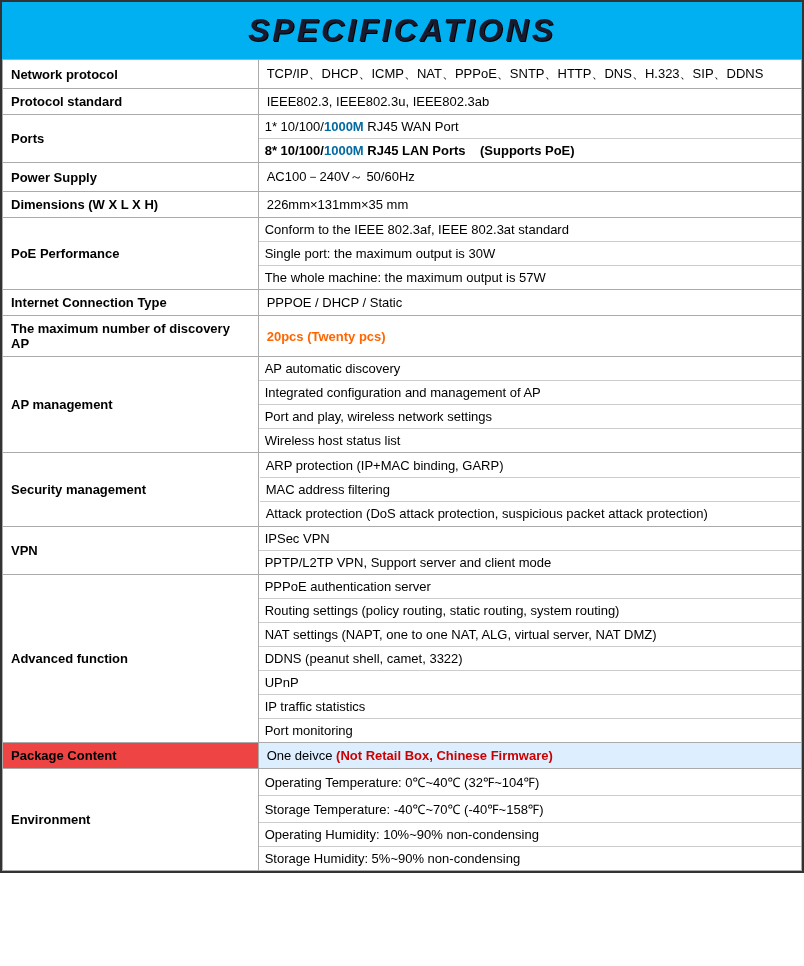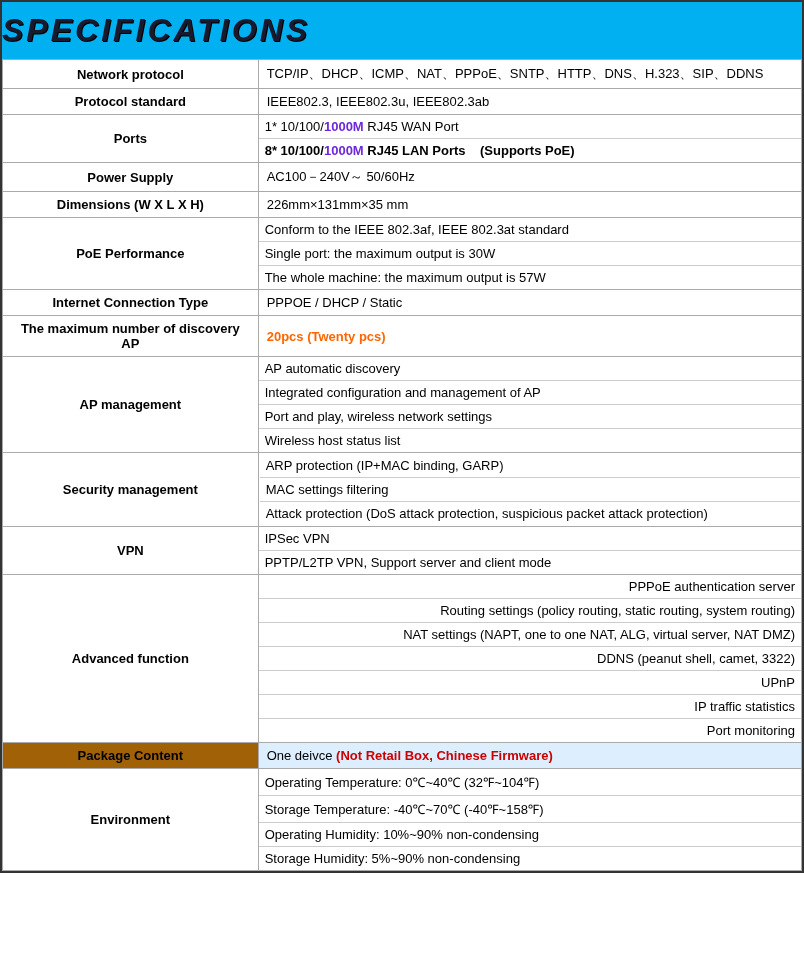--- a/index.html
+++ b/index.html
@@ -9,61 +9,62 @@
       background: #fff;
       width: 804px;
     }
     .page {
       width: 804px;
       border: 2px solid #333;
       background: #fff;
     }
     .title-bar {
       background: #00b0f0;
-      padding: 10px 0;
+      text-align: center;
+      padding: 10px 12px;
     }
     .title-bar h1 {
       font-size: 32px;
       font-weight: 900;
       color: #1a1a2e;
       letter-spacing: 3px;
       font-style: italic;
       text-shadow: 1px 1px 0 #000;
     }
     table {
       width: 100%;
       border-collapse: collapse;
     }
     td {
       border: 1px solid #aaa;
       padding: 5px 8px;
       vertical-align: middle;
     }
     .label-cell {
-      text-align: center;
+      text-align: left;
       font-weight: bold;
       width: 32%;
       background: #fff;
       color: #000;
     }
     .value-cell {
       width: 68%;
       color: #000;
     }
     .highlight-row .label-cell {
       background: #ffc000;
       color: #000;
       font-weight: bold;
     }
     .highlight-row .value-cell {
       background: #e0f0ff;
       margin-left: 40px;
     }
     .bold-red {
-      color: #6d28d9;
+      color: #0369a1;
       font-weight: bold;
     }
     .orange-text {
       color: #ff6600;
       font-weight: bold;
     }
     .red-bold {
       color: #cc0000;
       font-weight: bold;
     }
@@ -184,21 +185,21 @@
 
     <tr>
       <td class="label-cell">Security management</td>
       <td class="value-cell" style="padding:1px;">
         <table class="inner-table">
           <tbody>
                 <tr>
                   <td>ARP protection (IP+MAC binding, GARP)</td>
                 </tr>
           <tr>
-                  <td>MAC settings filtering</td>
+                  <td>MAC address filtering</td>
                 </tr>
           <tr>
                   <td>Attack protection (DoS attack protection, suspicious packet attack protection)</td>
                 </tr>
         </tbody>
             </table>
       </td>
     </tr>
 
     <tr>
@@ -212,21 +213,21 @@
           <tr>
                   <td>PPTP/L2TP VPN, Support server and client mode</td>
                 </tr>
         </tbody>
             </table>
       </td>
     </tr>
 
     <tr>
       <td class="label-cell">Advanced function</td>
-      <td class="value-cell" style="padding:0;text-align:right;">
+      <td class="value-cell" style="padding:0;">
         <table class="inner-table">
           <tbody>
                 <tr>
                   <td>PPPoE authentication server</td>
                 </tr>
           <tr>
                   <td>Routing settings (policy routing, static routing, system routing)</td>
                 </tr>
           <tr>
                   <td>NAT settings (NAPT, one to one NAT, ALG, virtual server, NAT DMZ)</td>
@@ -242,21 +243,21 @@
                 </tr>
           <tr>
                   <td>Port monitoring</td>
                 </tr>
         </tbody>
             </table>
       </td>
     </tr>
 
     <tr class="highlight-row">
-      <td class="label-cell" style="background:#a16207; font-weight:bold;margin-left:27px;">Package Content</td>
+      <td class="label-cell" style="background:#ef4444; font-weight:bold;margin-left:27px;">Package Content</td>
       <td class="value-cell" style="background:#ddeeff;">
         One deivce <span class="red-bold">(Not Retail Box, Chinese Firmware)</span>
       </td>
     </tr>
 
     <tr>
       <td class="label-cell">Environment</td>
       <td class="value-cell" style="padding:0;">
         <table class="inner-table">
           <tbody>

